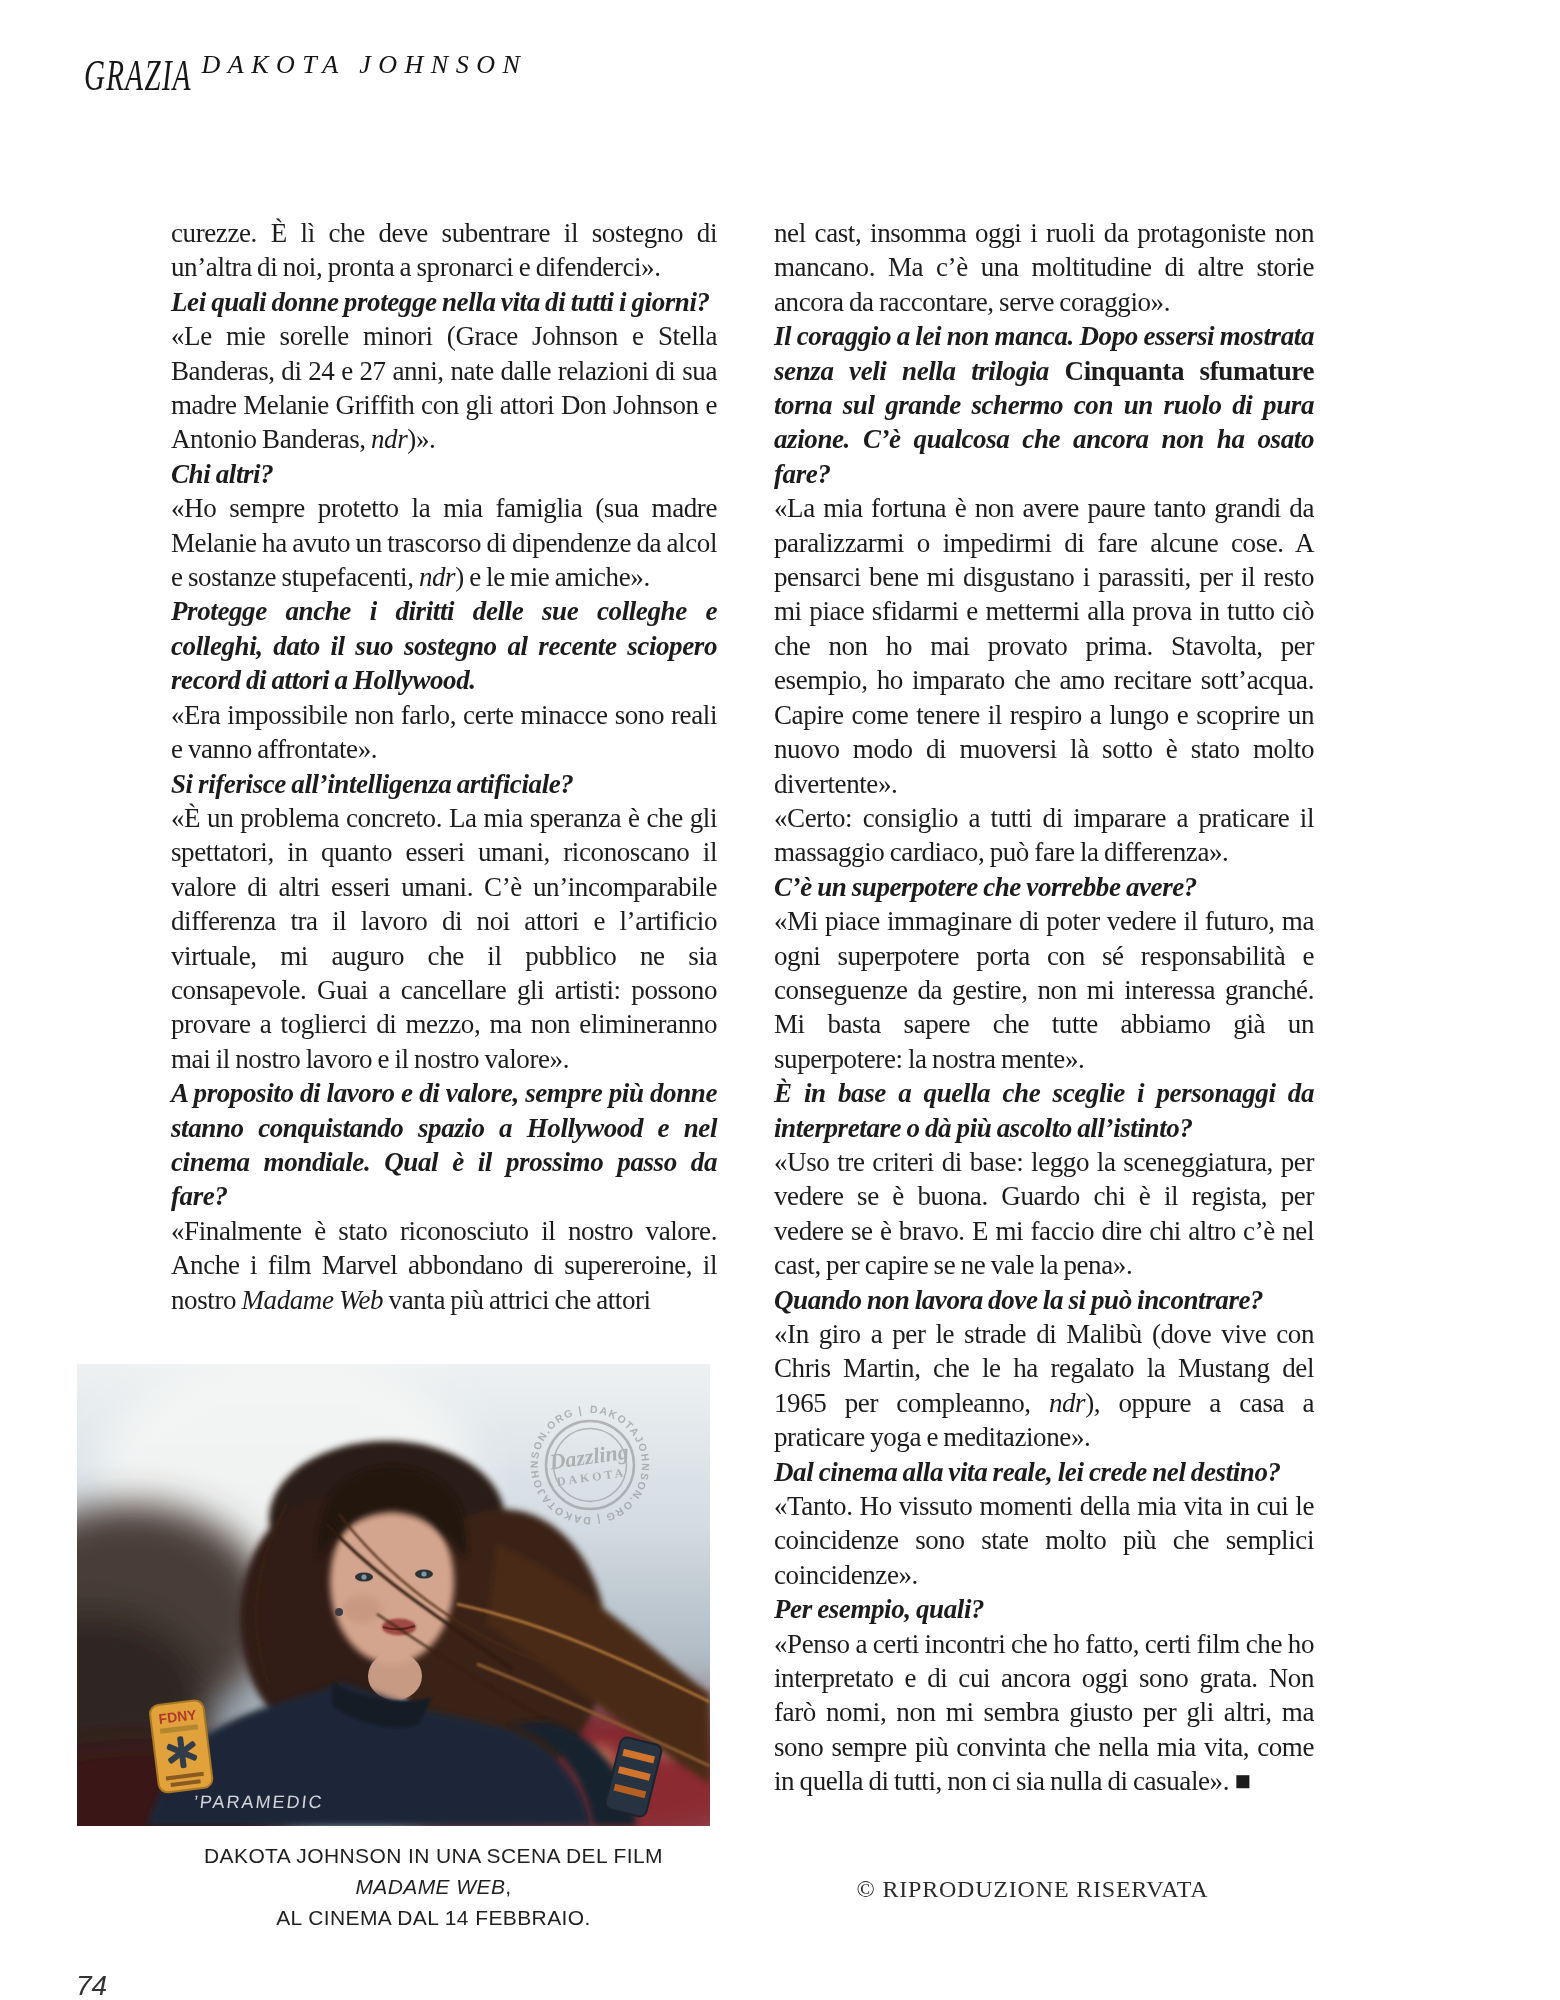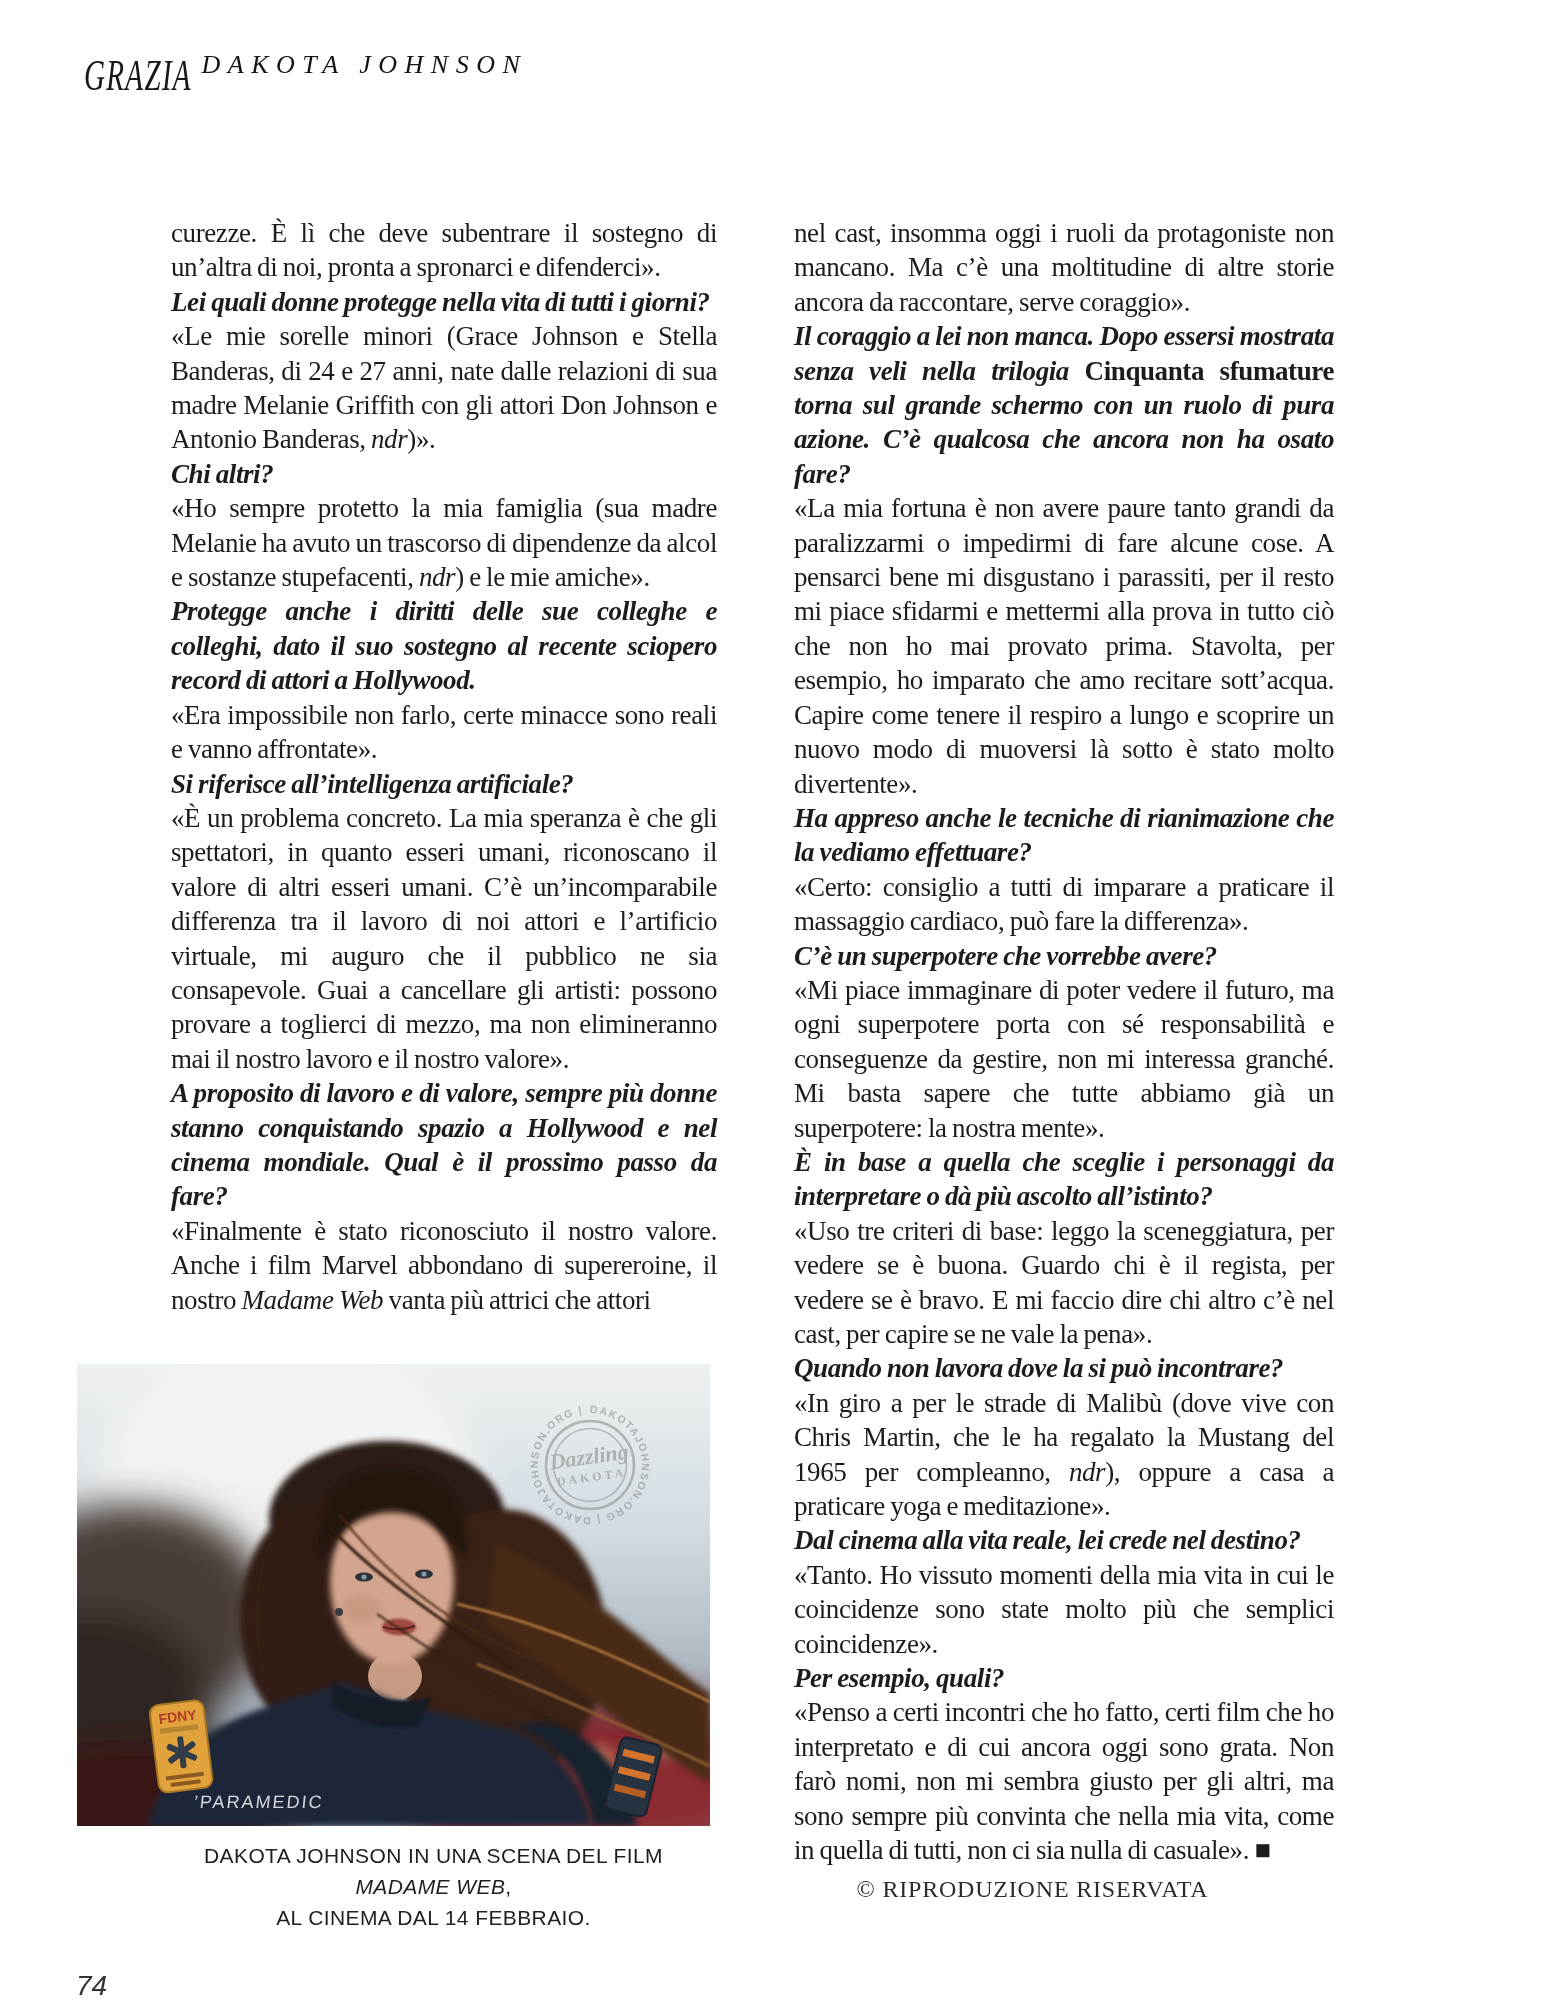--- a/index.html
+++ b/index.html
@@ -23,21 +23,21 @@
   
   .col{
     position:absolute;top:216px;
     font-size:27px;line-height:34.4px;
     letter-spacing:-0.4px;word-spacing:-1px;
     text-align:justify;hyphens:auto;-webkit-hyphens:auto;
     color:#1c1c1c;
     margin-left:14px;
   }
   .col-1{left:157px;width:546px;}
-  .col-2{left:780px;width:540px;}
+  .col-2{left:760px;width:540px;}
   .col p{margin:0;}
   .col p.q{font-weight:700;font-style:italic;}
   .col span.i{font-style:italic;}
   .col span.r{font-style:normal;}
   
   .photo{
     position:absolute;left:77px;top:1364px;width:633px;height:462px;
     overflow:hidden;background:#cdd5db;
   }
   .photo svg{display:block;width:100%;height:100%;}
@@ -79,21 +79,20 @@
     <p class="a"><span>«Era impossibile non farlo, certe minacce sono reali e vanno affrontate».</span></p>
     <p class="q"><span>Si riferisce all’intelligenza artificiale?</span></p>
     <p class="a"><span>«È un problema concreto. La mia speranza è che gli spettatori, in quanto esseri umani, riconoscano il valore di altri esseri umani. C’è un’incomparabile differenza tra il lavoro di noi attori e l’artificio virtuale, mi auguro che il pubblico ne sia consapevole. Guai a cancellare gli artisti: possono provare a toglierci di mezzo, ma non elimineranno mai il nostro lavoro e il nostro valore».</span></p>
     <p class="q"><span>A proposito di lavoro e di valore, sempre più donne stanno conquistando spazio a Hollywood e nel cinema mondiale. Qual è il prossimo passo da fare?</span></p>
     <p class="a"><span>«Finalmente è stato riconosciuto il nostro valore. Anche i film Marvel abbondano di supereroine, il nostro </span><span class="i">Madame Web</span><span> vanta più attrici che attori</span></p>
   </div>
 <div class="col col-2">
     <p class="a"><span>nel cast, insomma oggi i ruoli da protagoniste non mancano. Ma c’è una moltitudine di altre storie ancora da raccontare, serve coraggio».</span></p>
     <p class="q"><span>Il coraggio a lei non manca. Dopo essersi mostrata senza veli nella trilogia </span><span class="r">Cinquanta sfumature</span><span> torna sul grande schermo con un ruolo di pura azione. C’è qualcosa che ancora non ha osato fare?</span></p>
     <p class="a"><span>«La mia fortuna è non avere paure tanto grandi da paralizzarmi o impedirmi di fare alcune cose. A pensarci bene mi disgustano i parassiti, per il resto mi piace sfidarmi e mettermi alla prova in tutto ciò che non ho mai provato prima. Stavolta, per esempio, ho imparato che amo recitare sott’acqua. Capire come tenere il respiro a lungo e scoprire un nuovo modo di muoversi là sotto è stato molto divertente».</span></p>
-    <p class="q"><span>Ha appreso anche le tecniche di rianimazione che la vediamo effettuare?</span></p>
     <p class="a"><span>«Certo: consiglio a tutti di imparare a praticare il massaggio cardiaco, può fare la differenza».</span></p>
     <p class="q"><span>C’è un superpotere che vorrebbe avere?</span></p>
     <p class="a"><span>«Mi piace immaginare di poter vedere il futuro, ma ogni superpotere porta con sé responsabilità e conseguenze da gestire, non mi interessa granché. Mi basta sapere che tutte abbiamo già un superpotere: la nostra mente».</span></p>
     <p class="q"><span>È in base a quella che sceglie i personaggi da interpretare o dà più ascolto all’istinto?</span></p>
     <p class="a"><span>«Uso tre criteri di base: leggo la sceneggiatura, per vedere se è buona. Guardo chi è il regista, per vedere se è bravo. E mi faccio dire chi altro c’è nel cast, per capire se ne vale la pena».</span></p>
     <p class="q"><span>Quando non lavora dove la si può incontrare?</span></p>
     <p class="a"><span>«In giro a per le strade di Malibù (dove vive con Chris Martin, che le ha regalato la Mustang del 1965 per compleanno, </span><span class="i">ndr</span><span>), oppure a casa a praticare yoga e meditazione».</span></p>
     <p class="q"><span>Dal cinema alla vita reale, lei crede nel destino?</span></p>
     <p class="a"><span>«Tanto. Ho vissuto momenti della mia vita in cui le coincidenze sono state molto più che semplici coincidenze».</span></p>
     <p class="q"><span>Per esempio, quali?</span></p>

